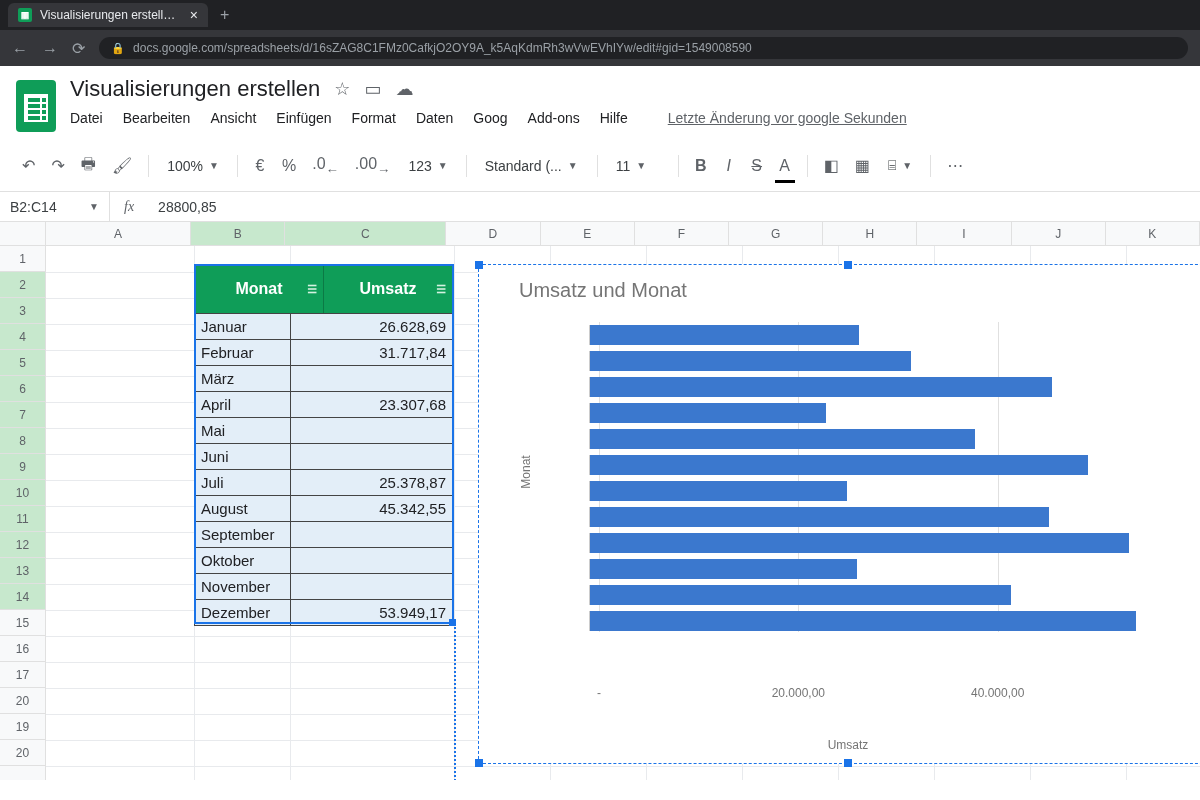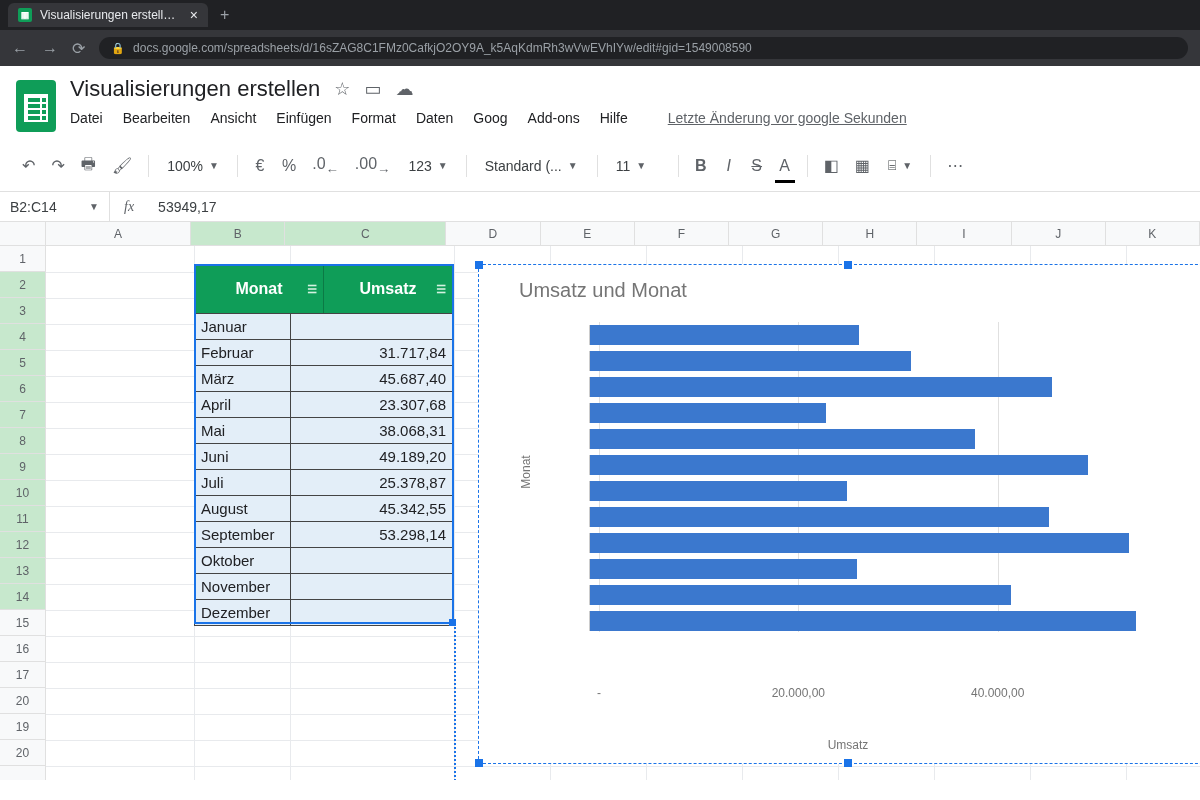--- a/index.html
+++ b/index.html
@@ -177,21 +177,21 @@
   <span class="tb-sep"></span>
   <span class="tb-btn">⋯</span>
 </div>
 
 <div class="fx-row">
   <div class="name-box">
     <span>B2:C14</span>
       <span class="caret">▼</span>
   </div>
   <span class="fx-label">fx</span>
-  <div class="fx-input">53949,17</div>
+  <div class="fx-input">28800,85</div>
 </div>
 
 <div class="grid-area">
   <div class="row-headers">
     <div class="corner"></div>
     <div id="row-headers-body">
         <div class="row-h">1</div>
         <div class="row-h sel">2</div>
         <div class="row-h sel">3</div>
         <div class="row-h sel">4</div>
@@ -268,61 +268,59 @@
               <span class="filter-icon">☰</span>
             </div>
           <div>
               <span>Umsatz</span>
               <span class="filter-icon">☰</span>
             </div>
         </div>
         <div id="table-rows">
             <div class="row">
               <div class="c0">Januar</div>
+              <div class="c1">26.628,69</div>
             </div>
             <div class="row">
               <div class="c0">Februar</div>
               <div class="c1">31.717,84</div>
             </div>
             <div class="row">
               <div class="c0">März</div>
-              <div class="c1">45.687,40</div>
             </div>
             <div class="row">
               <div class="c0">April</div>
               <div class="c1">23.307,68</div>
             </div>
             <div class="row">
               <div class="c0">Mai</div>
-              <div class="c1">38.068,31</div>
             </div>
             <div class="row">
               <div class="c0">Juni</div>
-              <div class="c1">49.189,20</div>
             </div>
             <div class="row">
               <div class="c0">Juli</div>
               <div class="c1">25.378,87</div>
             </div>
             <div class="row">
               <div class="c0">August</div>
               <div class="c1">45.342,55</div>
             </div>
             <div class="row">
               <div class="c0">September</div>
-              <div class="c1">53.298,14</div>
             </div>
             <div class="row">
               <div class="c0">Oktober</div>
             </div>
             <div class="row">
               <div class="c0">November</div>
             </div>
             <div class="row">
               <div class="c0">Dezember</div>
+              <div class="c1">53.949,17</div>
             </div>
           </div>
       </div>
 
       <div class="selection-outline" style="top:18px; left:148px; width:260px; height:360px;">
         <div class="sel-handle"></div>
       </div>
       <div class="sel-dash" style="top:378px; left:408px; height:180px;"></div>
 
       <div class="chart-obj">

